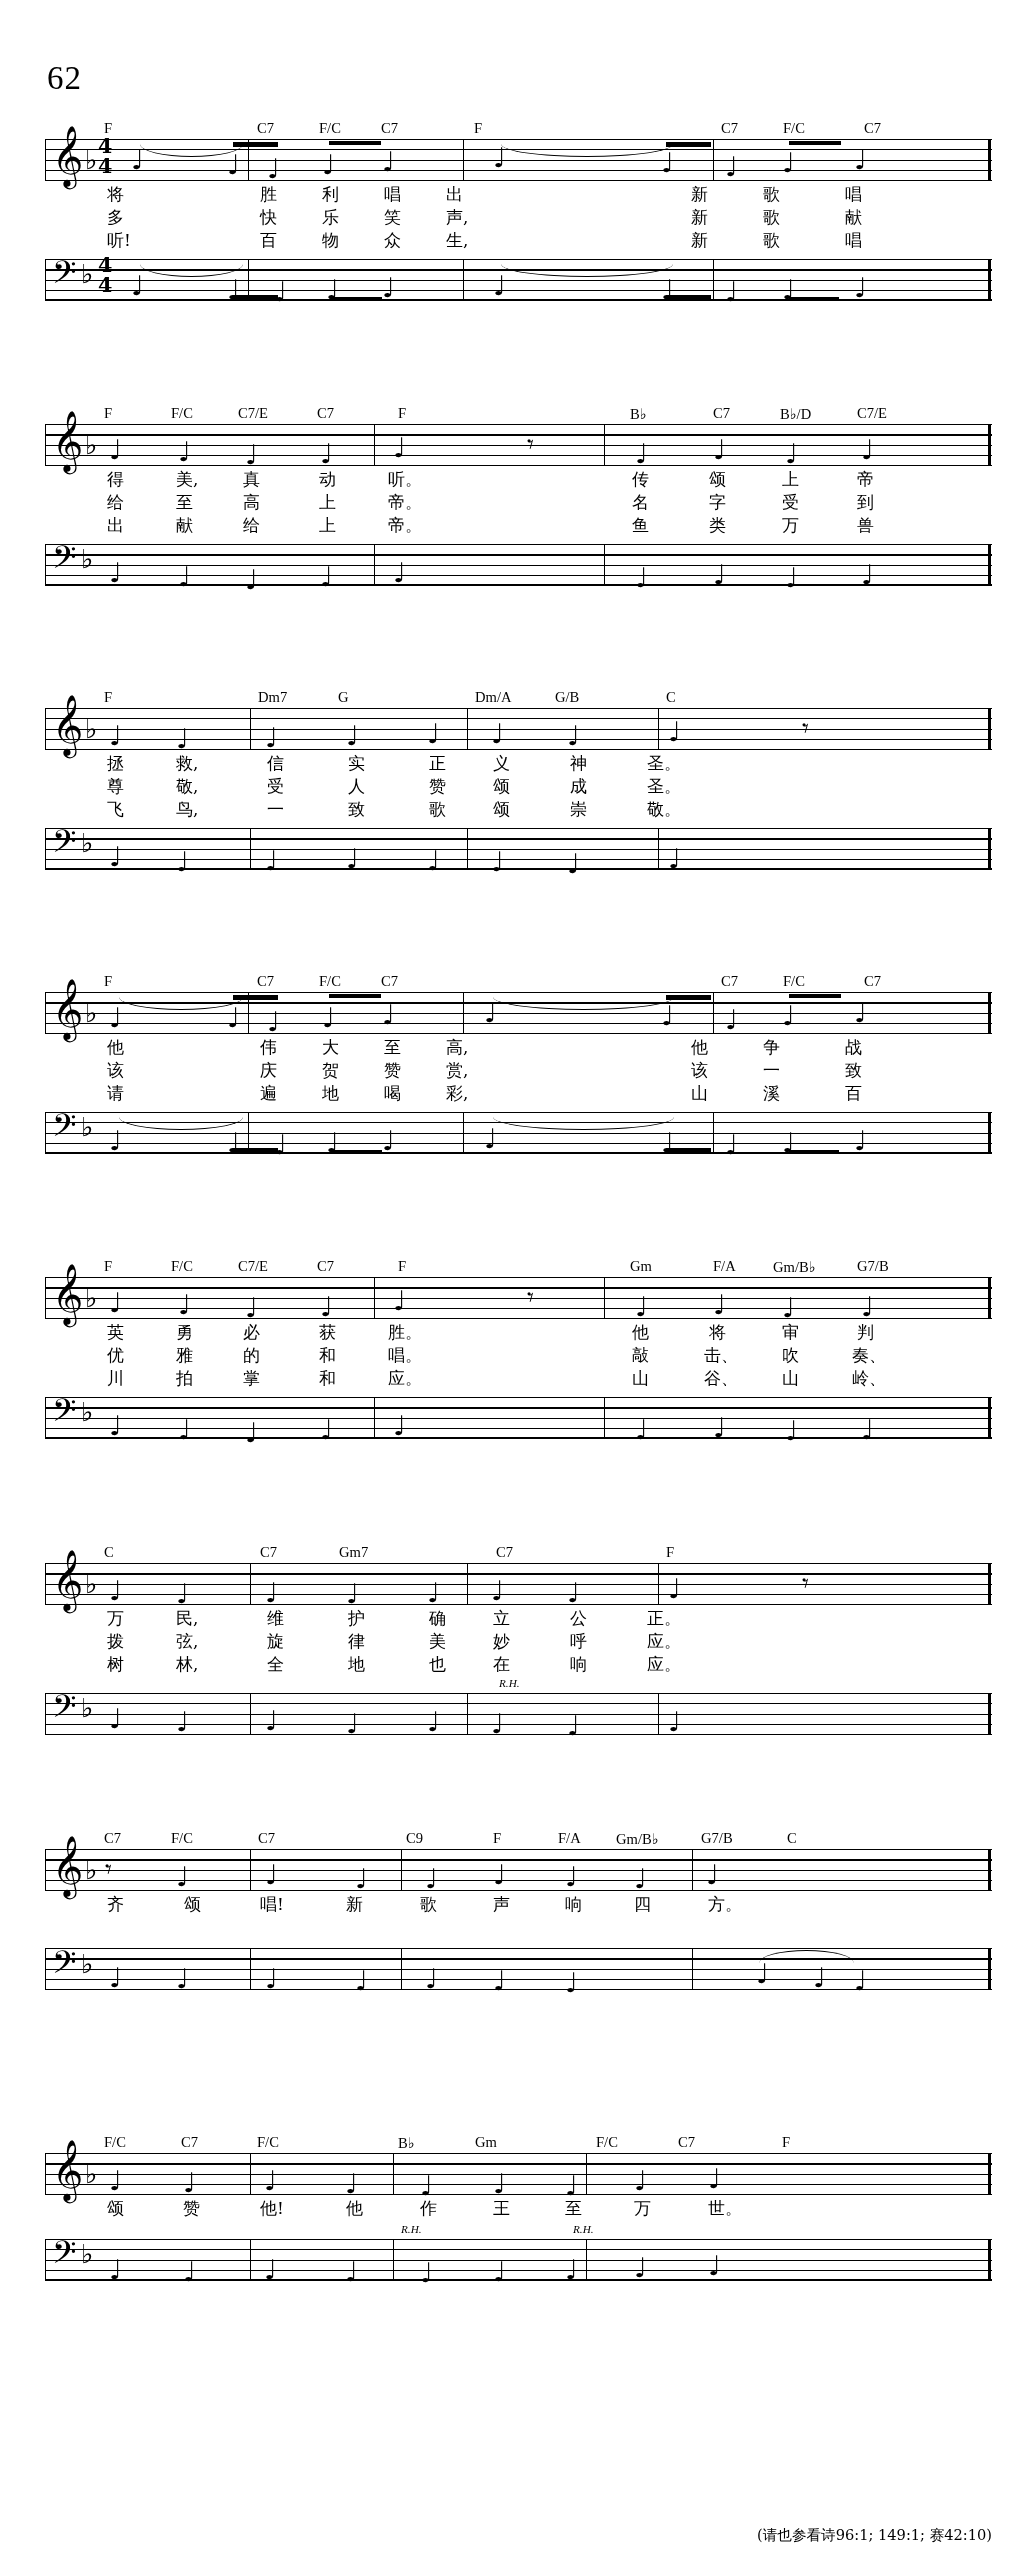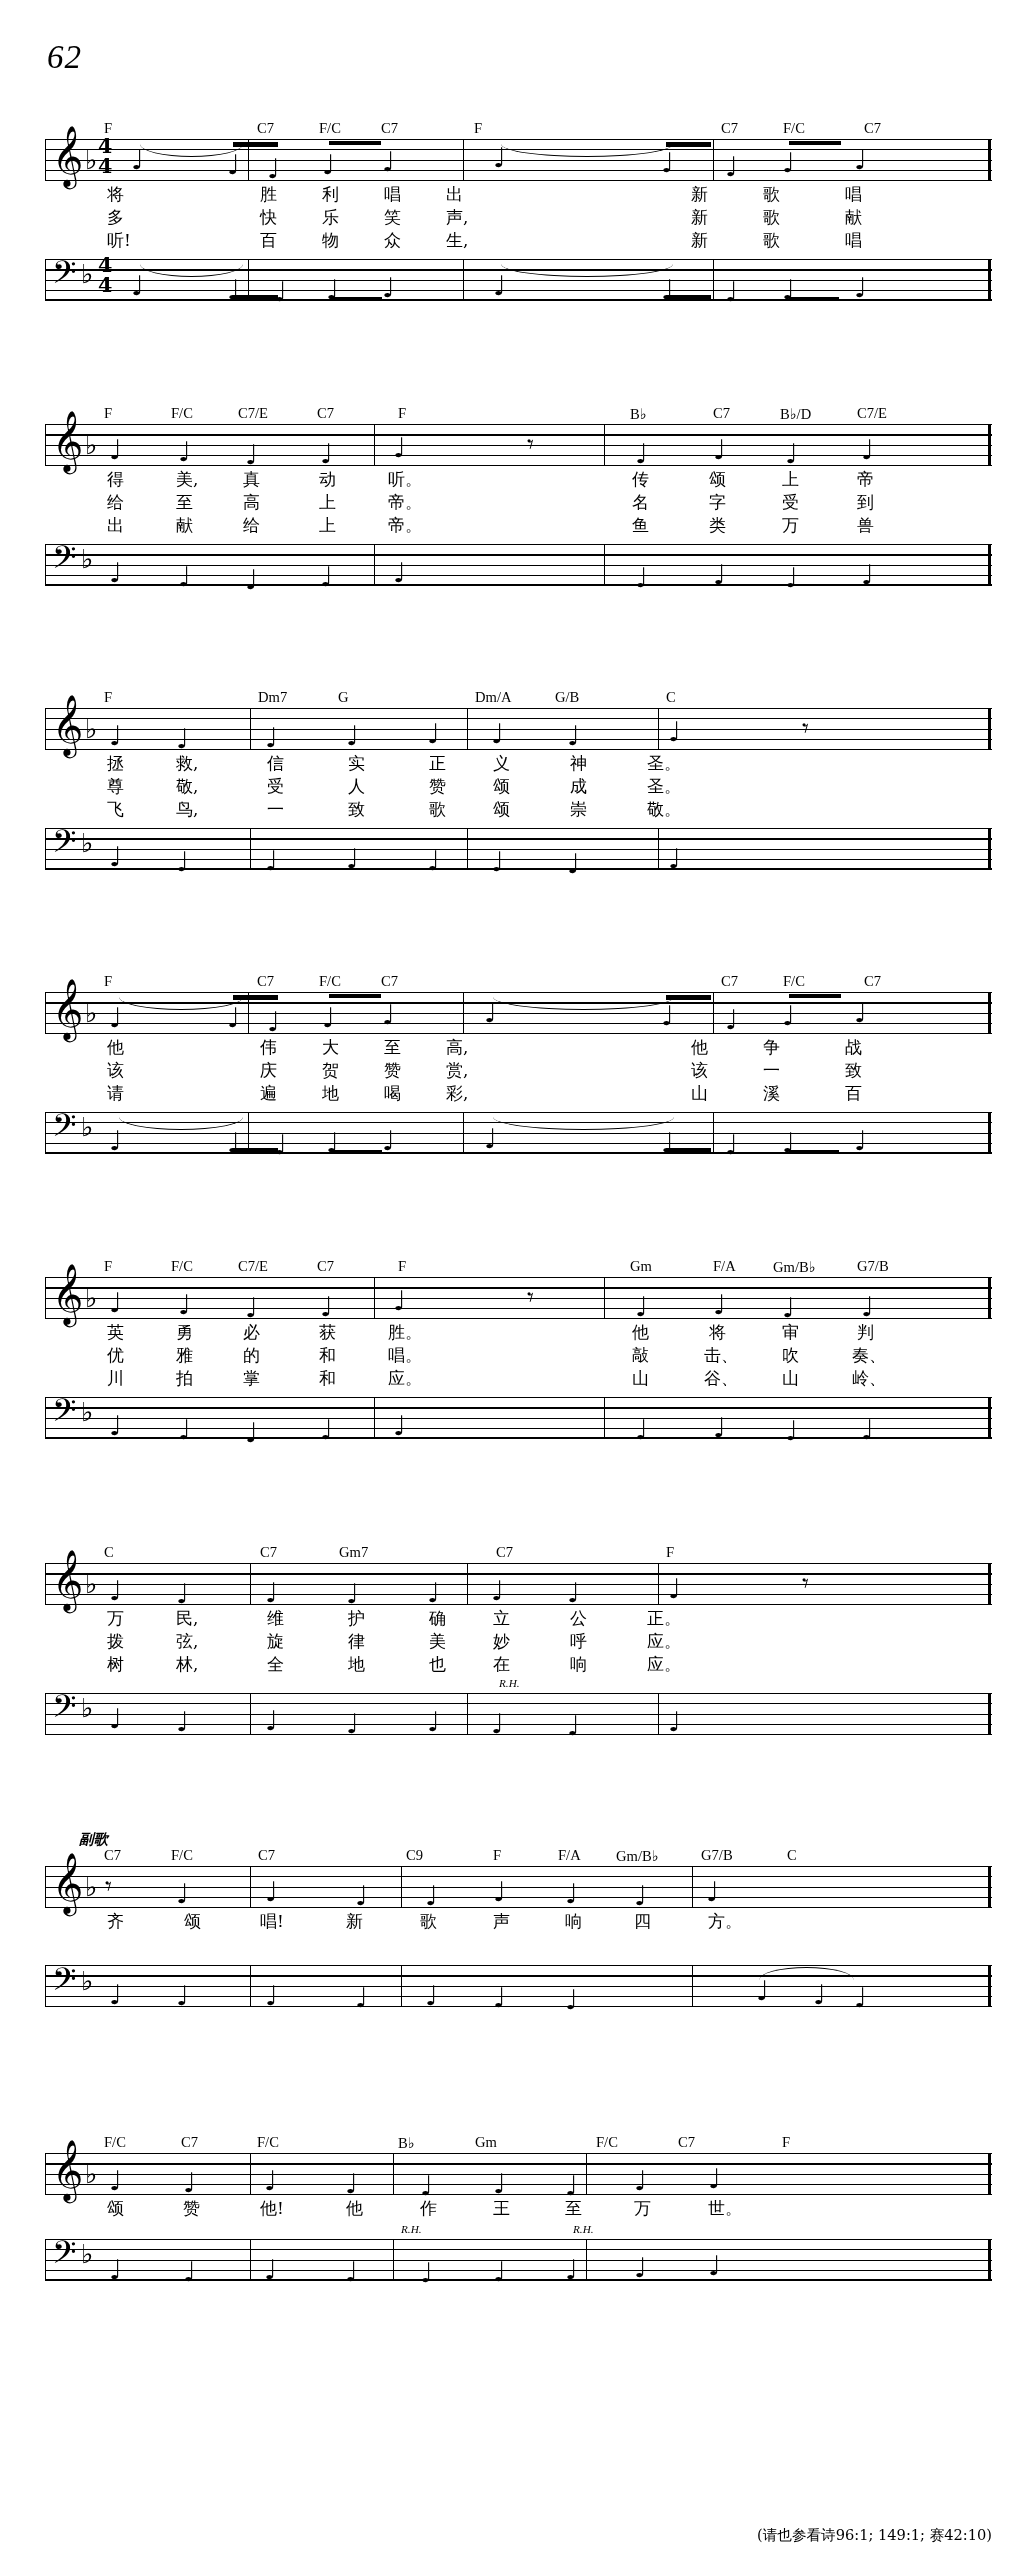--- a/index.html
+++ b/index.html
@@ -18,23 +18,22 @@
   .page {
     position: relative;
     width: 1033px;
     height: 2576px;
   }
 
   
   .hymn-number {
     position: absolute;
     left: 47px;
-    top: 39px;
+    top: 60px;
     font-family: "Liberation Serif", serif;
-    font-style: italic;
     font-size: 33px;
     letter-spacing: 0.9px;
   }
   .title-block {
     position: absolute;
     left: 0;
     top: 34px;
     width: 1033px;
     text-align: center;
   }
@@ -751,23 +750,20 @@
       <span class="note" style="left:220px; top:13.8px;">♩</span>
       <span class="note" style="left:301px; top:17px;">♩</span>
       <span class="note" style="left:382px; top:15.5px;">♩</span>
       <span class="note" style="left:446px; top:17px;">♩</span>
       <span class="note" style="left:522px; top:19px;">♩</span>
       <span class="note" style="left:623px; top:15.5px;">♩</span>
     </div>
   </div>
 
   <div class="system" style="top:1830px;">
-    <div style="position:relative; height:17px;">
-      <span class="section-label" style="left:34px; top:0;">副歌</span>
-    </div>
     <div class="chords">
       <span class="chord" style="left:59px;">C7</span>
       <span class="chord" style="left:126px;">F/C</span>
       <span class="chord" style="left:213px;">C7</span>
       <span class="chord" style="left:361px;">C9</span>
       <span class="chord" style="left:448px;">F</span>
       <span class="chord" style="left:513px;">F/A</span>
       <span class="chord" style="left:571px;">Gm/B♭</span>
       <span class="chord" style="left:656px;">G7/B</span>
       <span class="chord" style="left:742px;">C</span>

